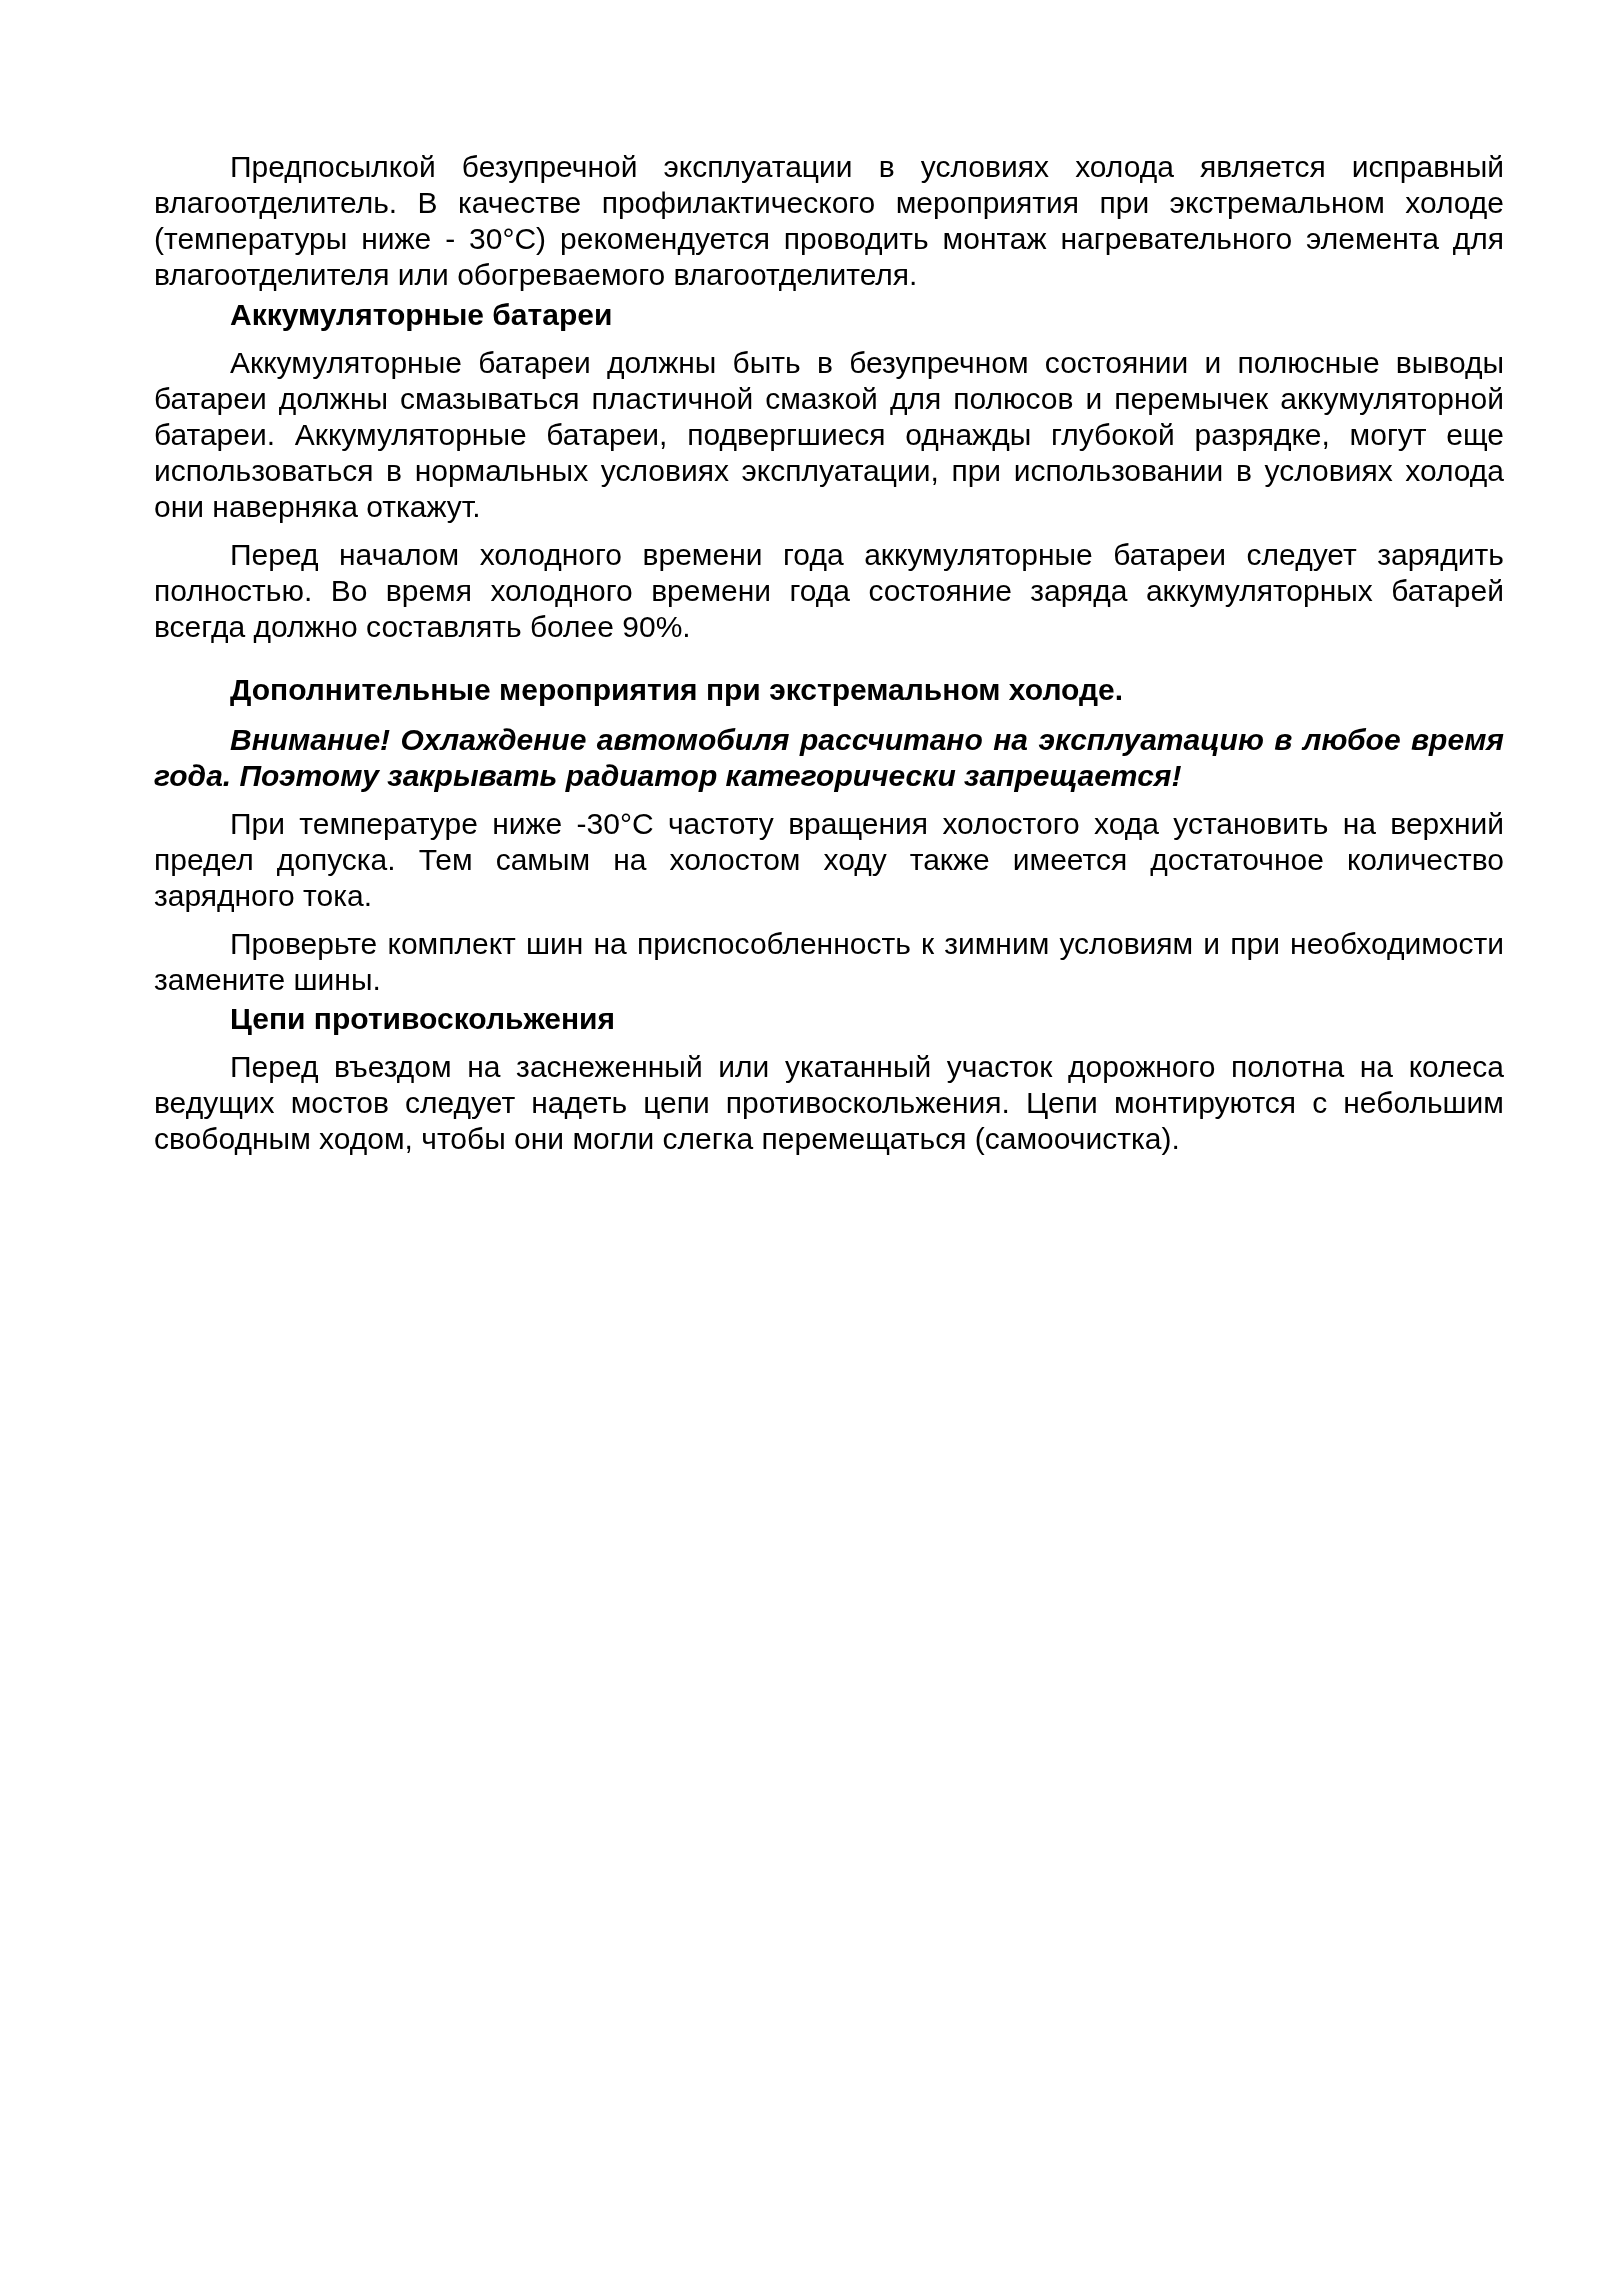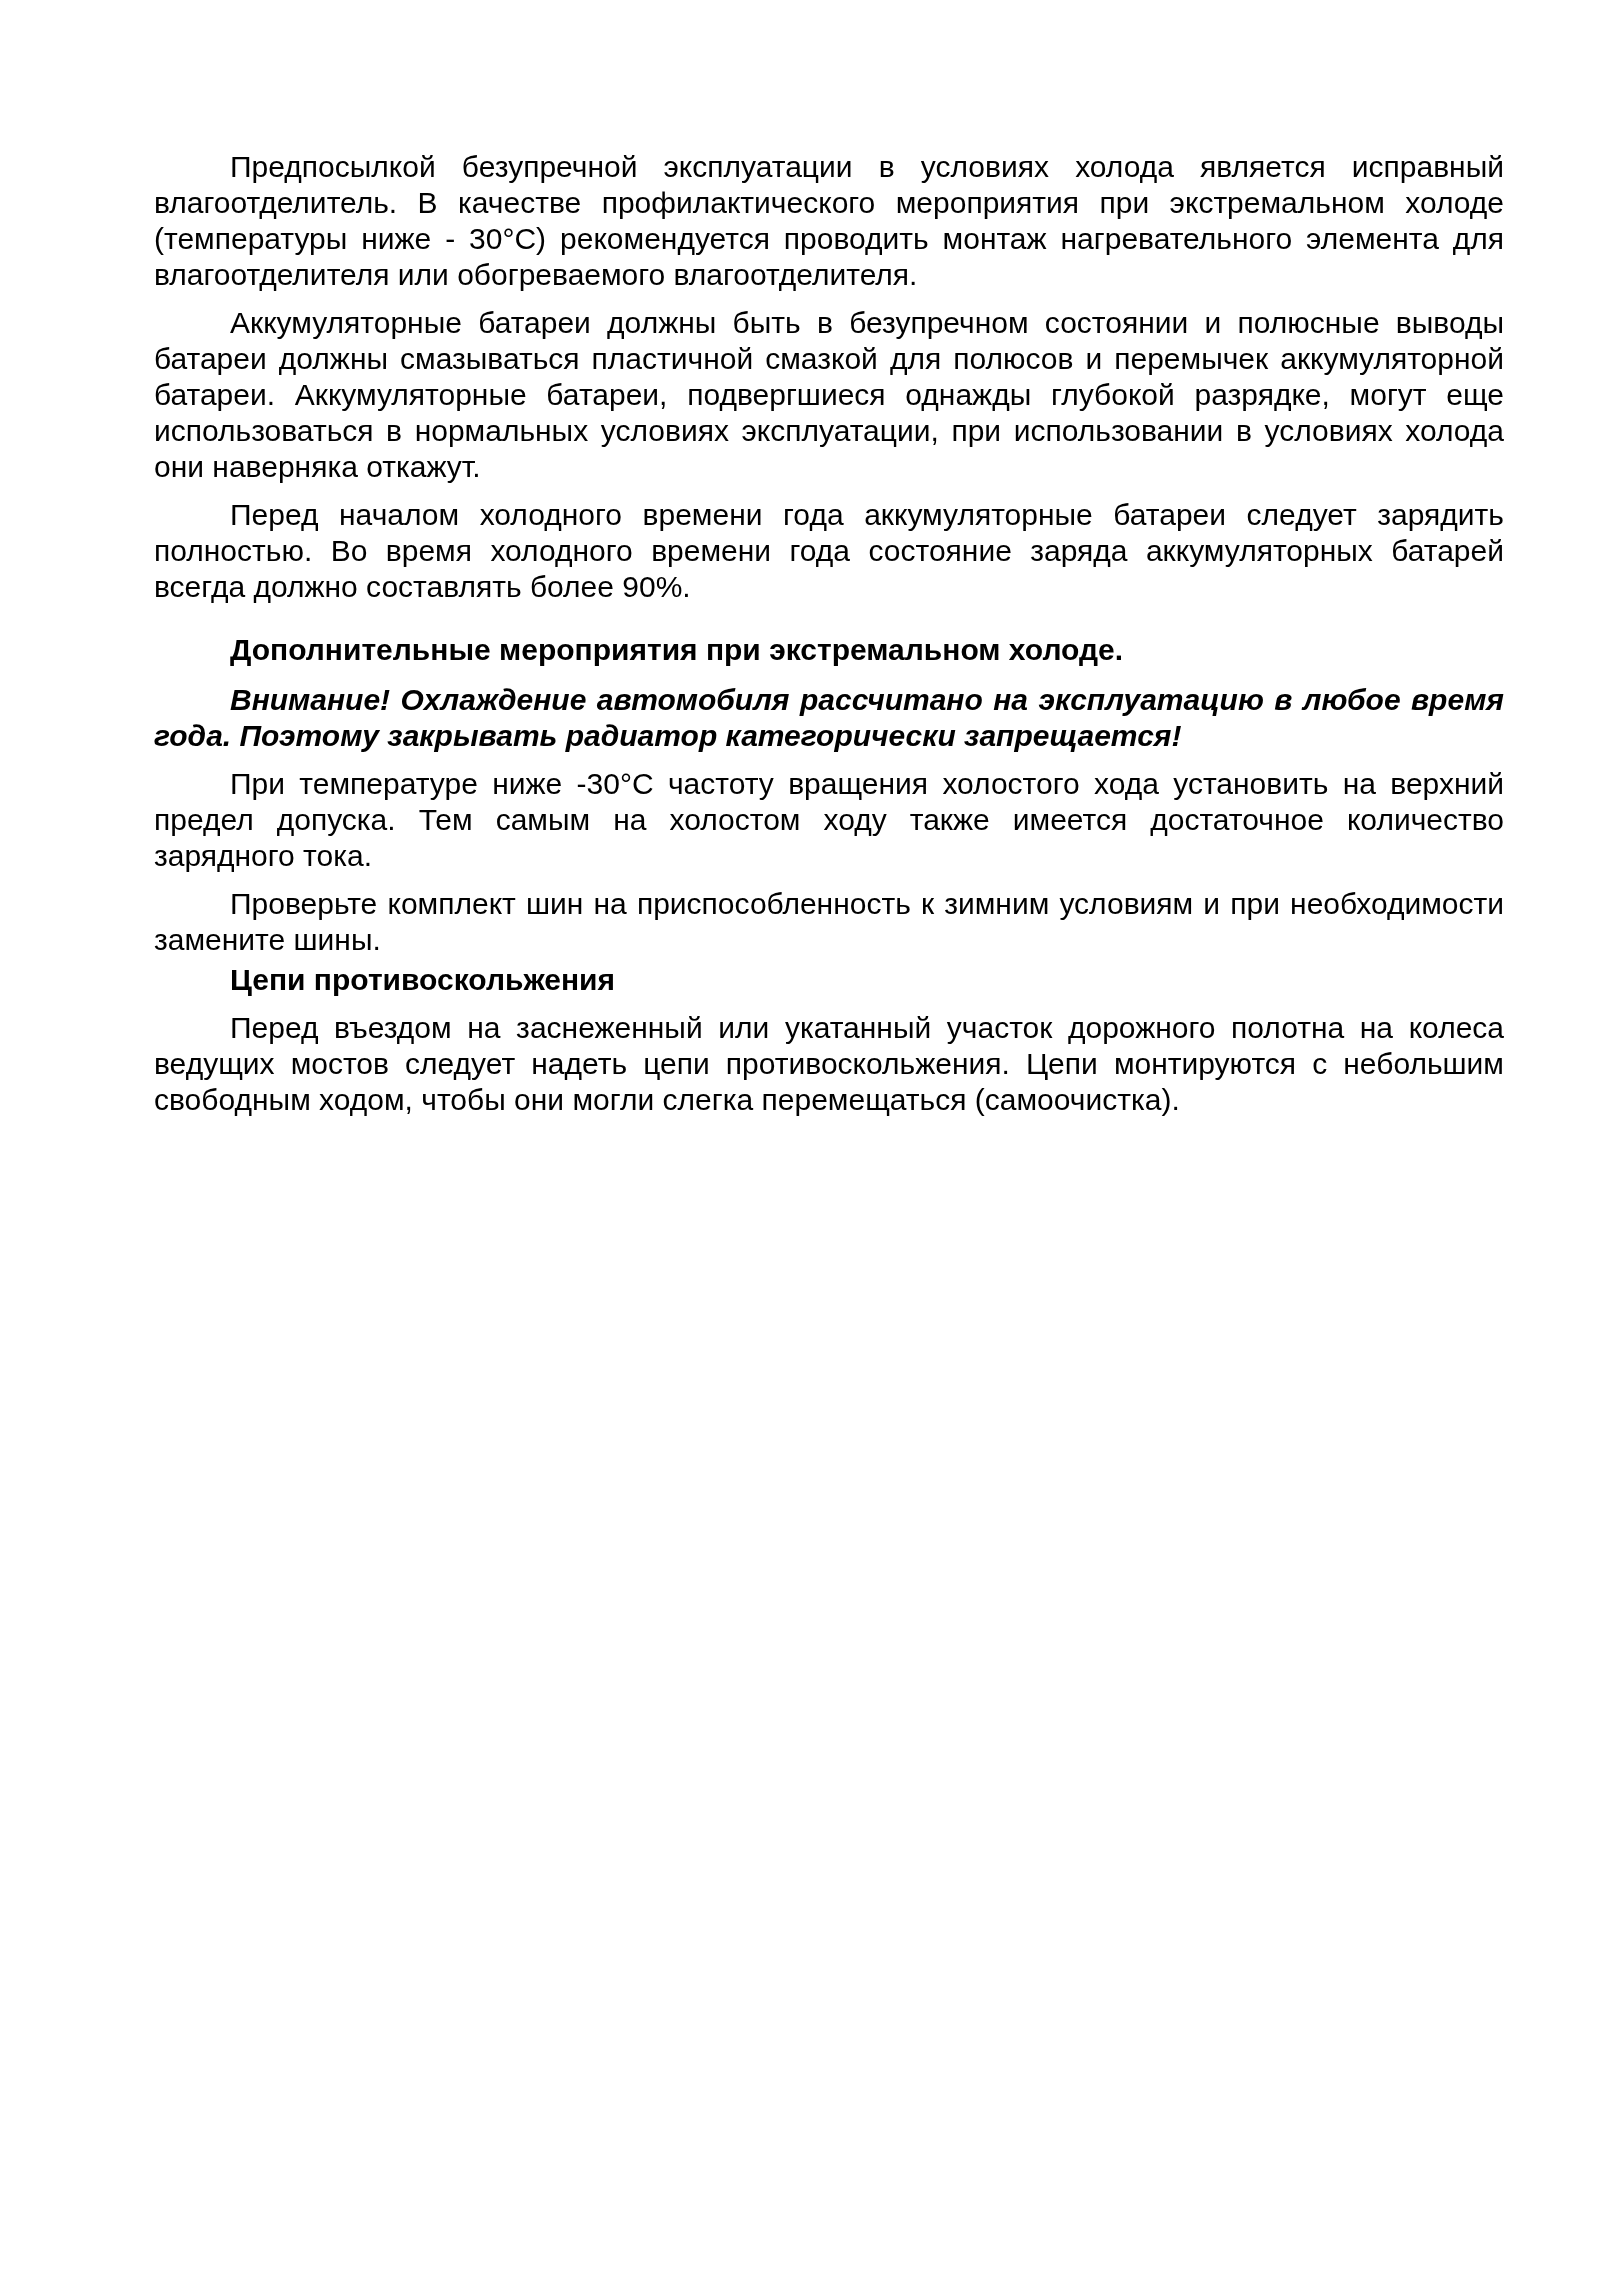--- a/index.html
+++ b/index.html
@@ -64,20 +64,21 @@
   }
 </style>
 </head>
 <body>
 
 <div class="page">
   <div class="content">
 
     <p class="body-para first-block">Предпосылкой безупречной эксплуатации в условиях холода является исправный влагоотделитель. В качестве профилактического мероприятия при экстремальном холоде (температуры ниже - 30°С) рекомендуется проводить монтаж нагревательного элемента для влагоотделителя или обогреваемого влагоотделителя.</p>
 
+    <h2>Аккумуляторные батареи</h2>
 
     <p class="body-para">Аккумуляторные батареи должны быть в безупречном состоянии и полюсные выводы батареи должны смазываться пластичной смазкой для полюсов и перемычек аккумуляторной батареи. Аккумуляторные батареи, подвергшиеся однажды глубокой разрядке, могут еще использоваться в нормальных условиях эксплуатации, при использовании в условиях холода они наверняка откажут.</p>
 
     <p class="body-para">Перед началом холодного времени года аккумуляторные батареи следует зарядить полностью. Во время холодного времени года состояние заряда аккумуляторных батарей всегда должно составлять более 90%.</p>
 
     <h2 class="section-gap">Дополнительные мероприятия при экстремальном холоде.</h2>
 
     <p class="warning-para">Внимание! Охлаждение автомобиля рассчитано на эксплуатацию в любое время года. Поэтому закрывать радиатор категорически запрещается!</p>
 
     <p class="body-para">При температуре ниже -30°С частоту вращения холостого хода установить на верхний предел допуска. Тем самым на холостом ходу также имеется достаточное количество зарядного тока.</p>

